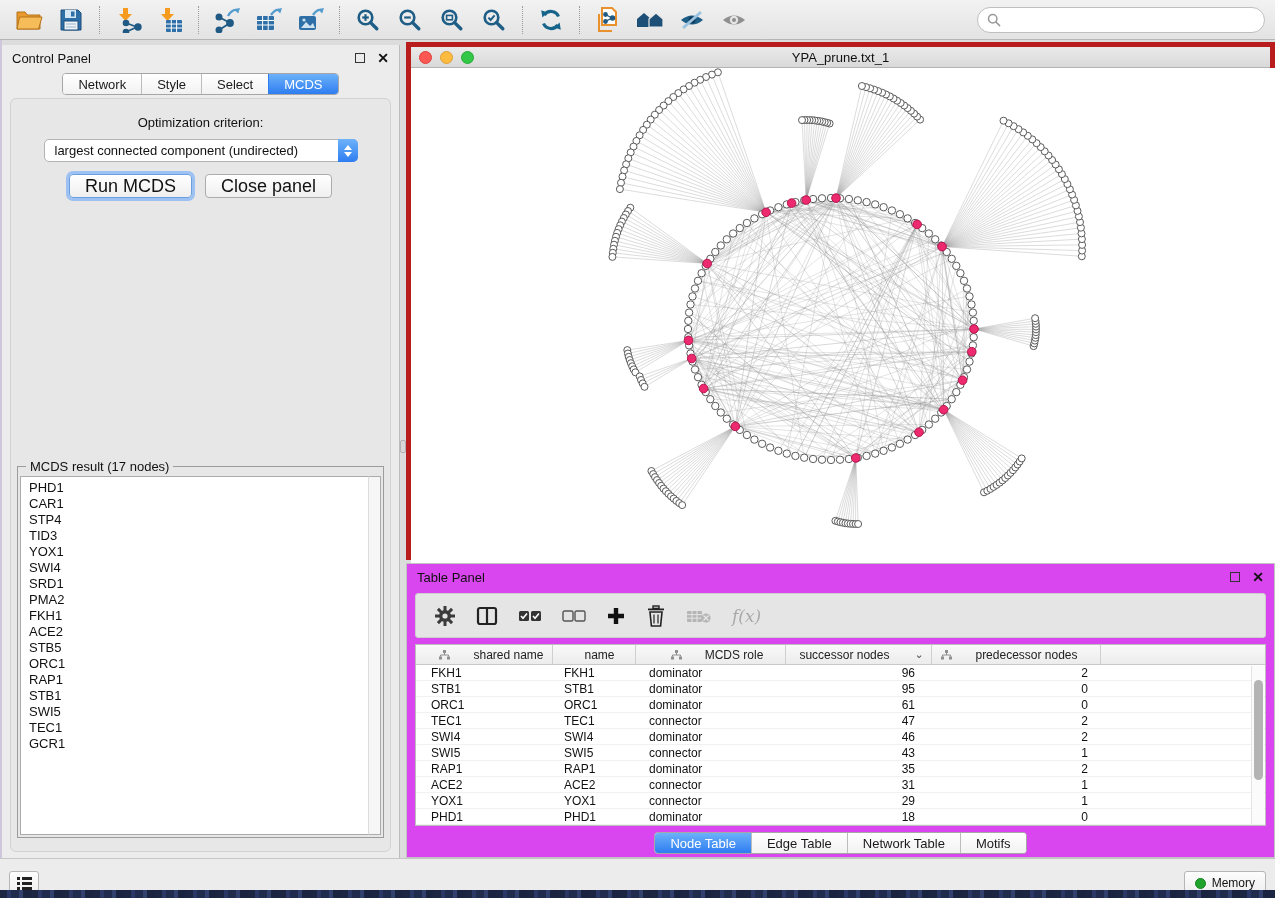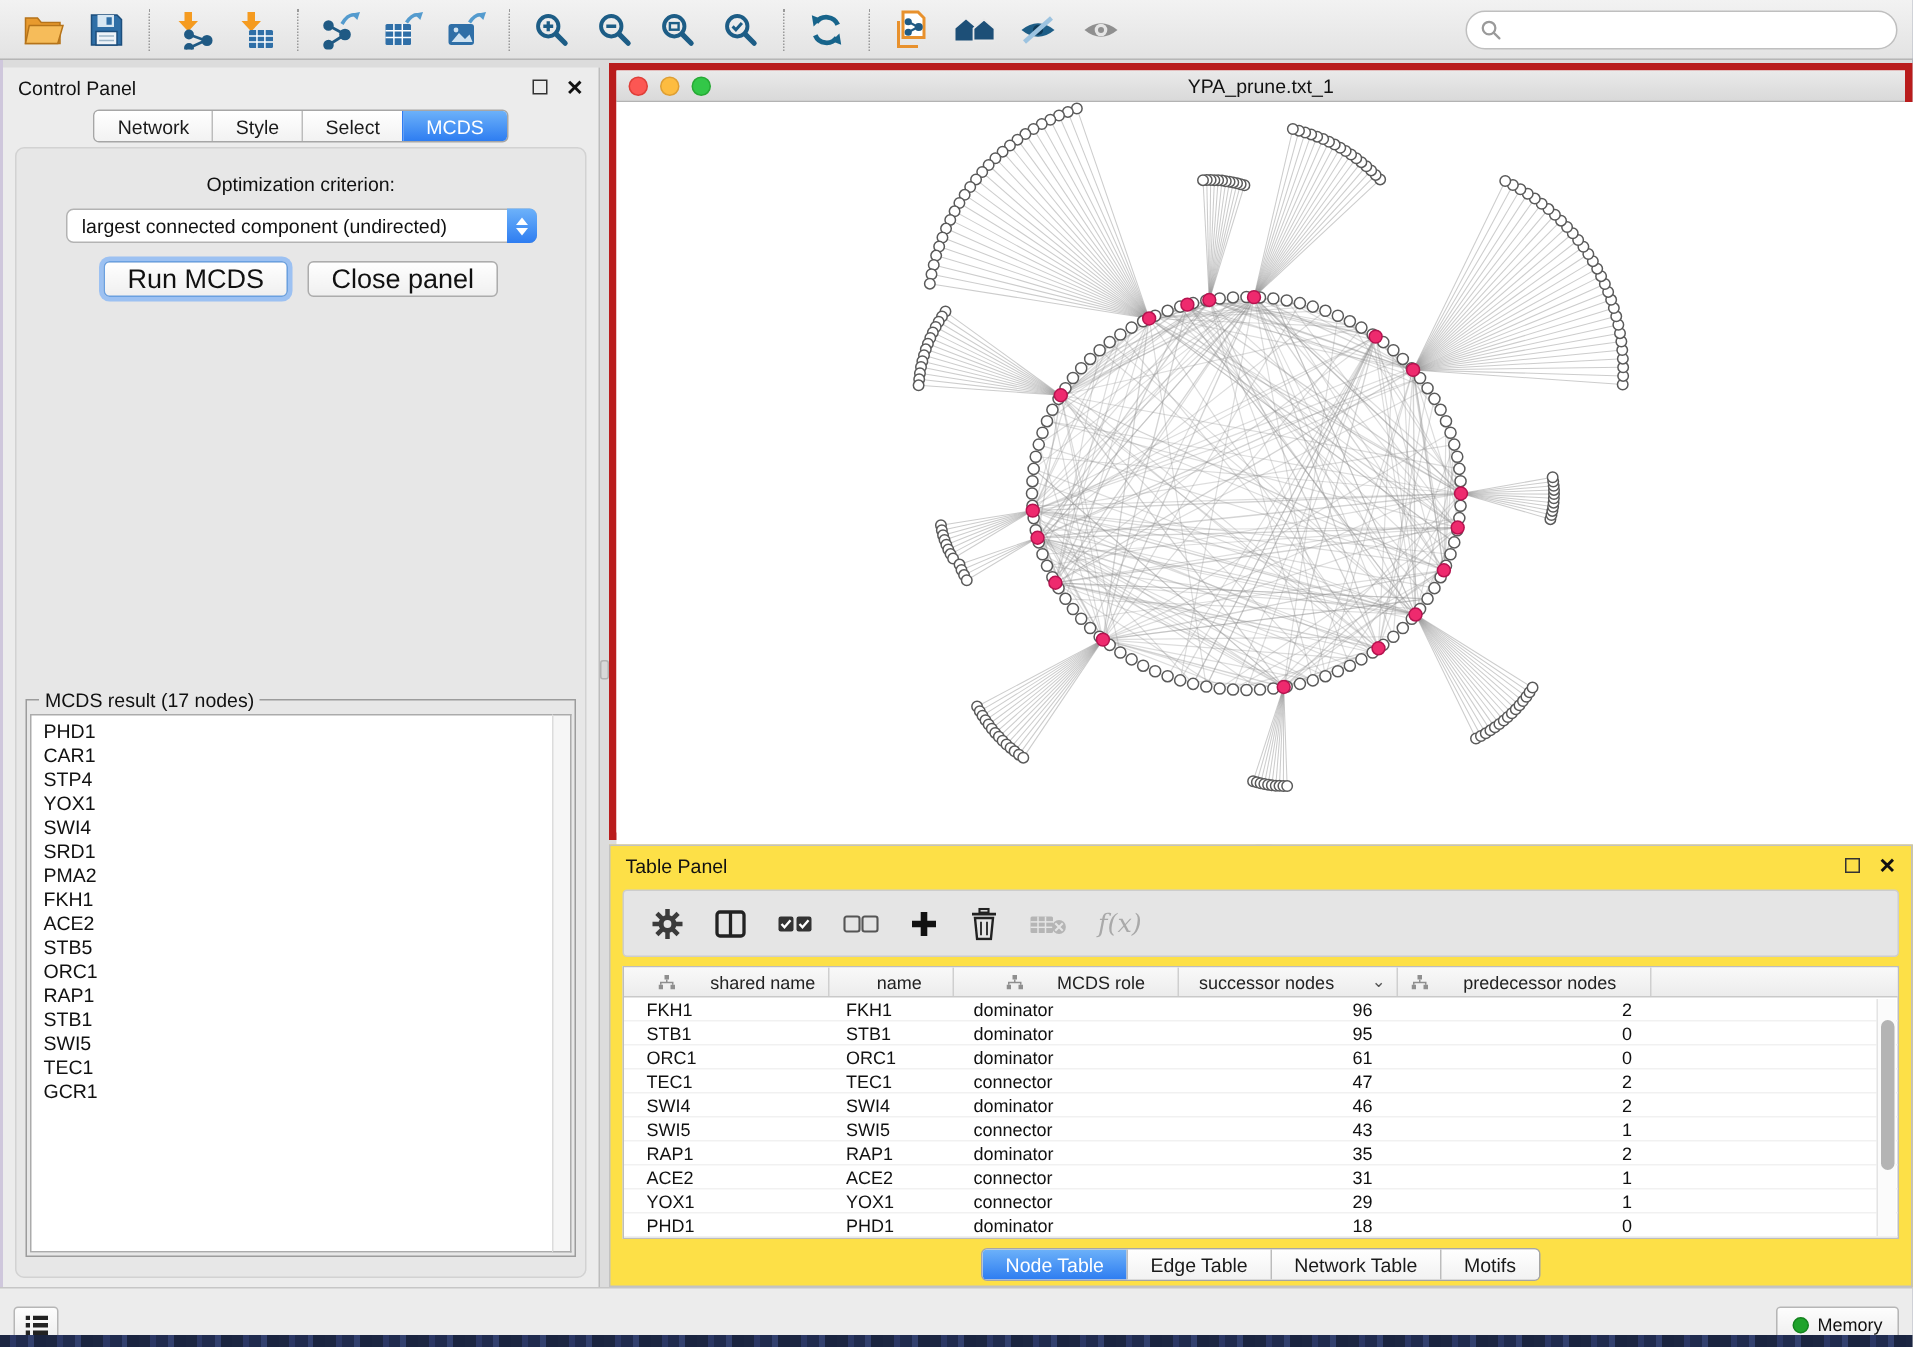--- a/index.html
+++ b/index.html
@@ -54,21 +54,21 @@
   .net-titlebar{position:relative;height:21px;background:linear-gradient(#eaeaea,#d9d9d9);border-bottom:1px solid #b3b3b3;display:flex;align-items:center;}
   .traffic{display:flex;gap:8px;margin-left:8px;z-index:2;}
   .light{width:13px;height:13px;border-radius:50%;}
   .light.red{background:#fc5753;border:1px solid #df3e38;}
   .light.yellow{background:#fdbc40;border:1px solid #de9f34;}
   .light.green{background:#33c748;border:1px solid #27aa35;}
   .net-title{position:absolute;left:0;right:0;text-align:center;font-size:13px;color:#111;}
   .net-canvas{position:absolute;left:0;top:21px;width:867px;height:495px;background:#fff;}
 
   
-  .table-panel{position:absolute;left:406px;top:563px;width:869px;height:295px;background:#fde047;border:1px solid #c2c2c2;}
+  .table-panel{position:absolute;left:406px;top:563px;width:869px;height:295px;background:#d946ef;border:1px solid #c2c2c2;}
   .tp-toolbar{position:absolute;left:8px;top:29px;right:8px;height:45px;background:#e5e5e5;border:1px solid #cdcdcd;border-radius:3px;display:flex;align-items:center;gap:20px;padding:0 18px;}
   .ti{display:flex;align-items:center;justify-content:center;}
   .fx-label{font-family:"DejaVu Serif",serif;font-style:italic;font-size:17px;color:#a9a9a9;}
   .table-wrap{position:absolute;left:8px;top:80px;right:8px;height:182px;background:#fff;border:1px solid #bdbdbd;}
   .thead{display:flex;height:20px;background:linear-gradient(#f9f9f9,#ececec);border-bottom:1px solid #c9c9c9;font-size:12px;color:#222;}
   .th{display:flex;align-items:center;justify-content:center;gap:23px;border-right:1px solid #cfcfcf;overflow:hidden;white-space:nowrap;}
   .th .sort{font-size:11px;color:#555;margin-left:2px;}
   .tbody{position:relative;}
   .trow{display:flex;height:16px;line-height:16px;font-size:12px;color:#111;border-bottom:1px solid #f1f1f1;}
   .tcell{overflow:hidden;white-space:nowrap;padding:0 6px;}
@@ -279,20 +279,21 @@
       <div class="btn-row">
         <button class="mac-btn focused">Run MCDS</button>
         <button class="mac-btn">Close panel</button>
       </div>
       <div class="mcds-group">
         <span class="mcds-legend">MCDS result (17 nodes)</span>
         <div class="mcds-list">
             <div class="mcds-item">PHD1</div>
             <div class="mcds-item">CAR1</div>
             <div class="mcds-item">STP4</div>
+            <div class="mcds-item">TID3</div>
             <div class="mcds-item">YOX1</div>
             <div class="mcds-item">SWI4</div>
             <div class="mcds-item">SRD1</div>
             <div class="mcds-item">PMA2</div>
             <div class="mcds-item">FKH1</div>
             <div class="mcds-item">ACE2</div>
             <div class="mcds-item">STB5</div>
             <div class="mcds-item">ORC1</div>
             <div class="mcds-item">RAP1</div>
             <div class="mcds-item">STB1</div>

